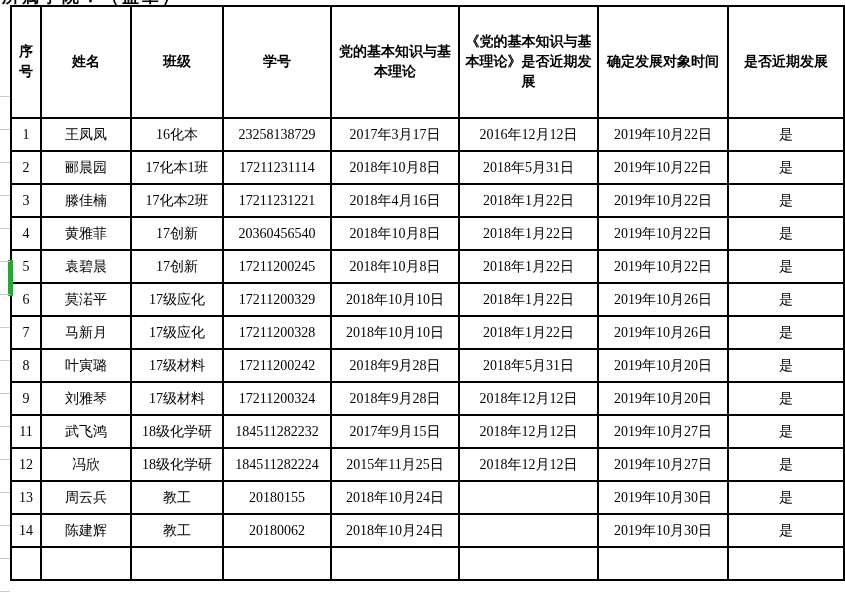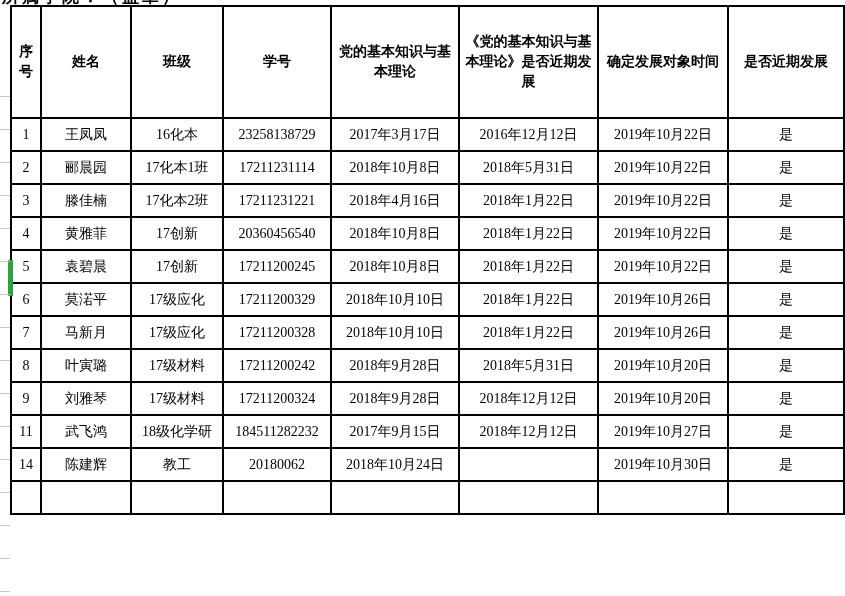--- a/index.html
+++ b/index.html
@@ -178,20 +178,40 @@
           <td>11</td>
           <td>武飞鸿</td>
           <td>18级化学研</td>
           <td>184511282232</td>
           <td>2017年9月15日</td>
           <td>2018年12月12日</td>
           <td>2019年10月27日</td>
           <td>是</td>
         </tr>
         <tr>
+          <td>12</td>
+          <td>冯欣</td>
+          <td>18级化学研</td>
+          <td>184511282224</td>
+          <td>2015年11月25日</td>
+          <td>2018年12月12日</td>
+          <td>2019年10月27日</td>
+          <td>是</td>
+        </tr>
+        <tr>
+          <td>13</td>
+          <td>周云兵</td>
+          <td>教工</td>
+          <td>20180155</td>
+          <td>2018年10月24日</td>
+          <td></td>
+          <td>2019年10月30日</td>
+          <td>是</td>
+        </tr>
+        <tr>
           <td>14</td>
           <td>陈建辉</td>
           <td>教工</td>
           <td>20180062</td>
           <td>2018年10月24日</td>
           <td></td>
           <td>2019年10月30日</td>
           <td>是</td>
         </tr>
         <tr>

